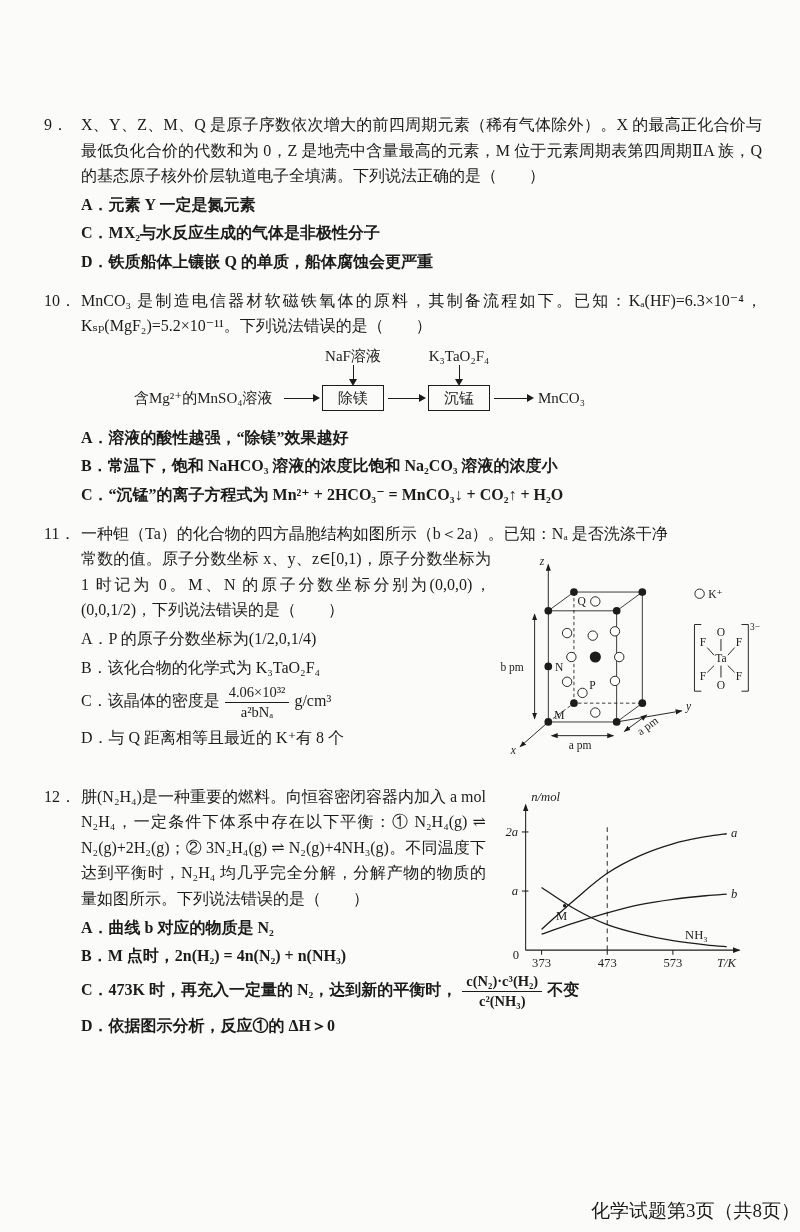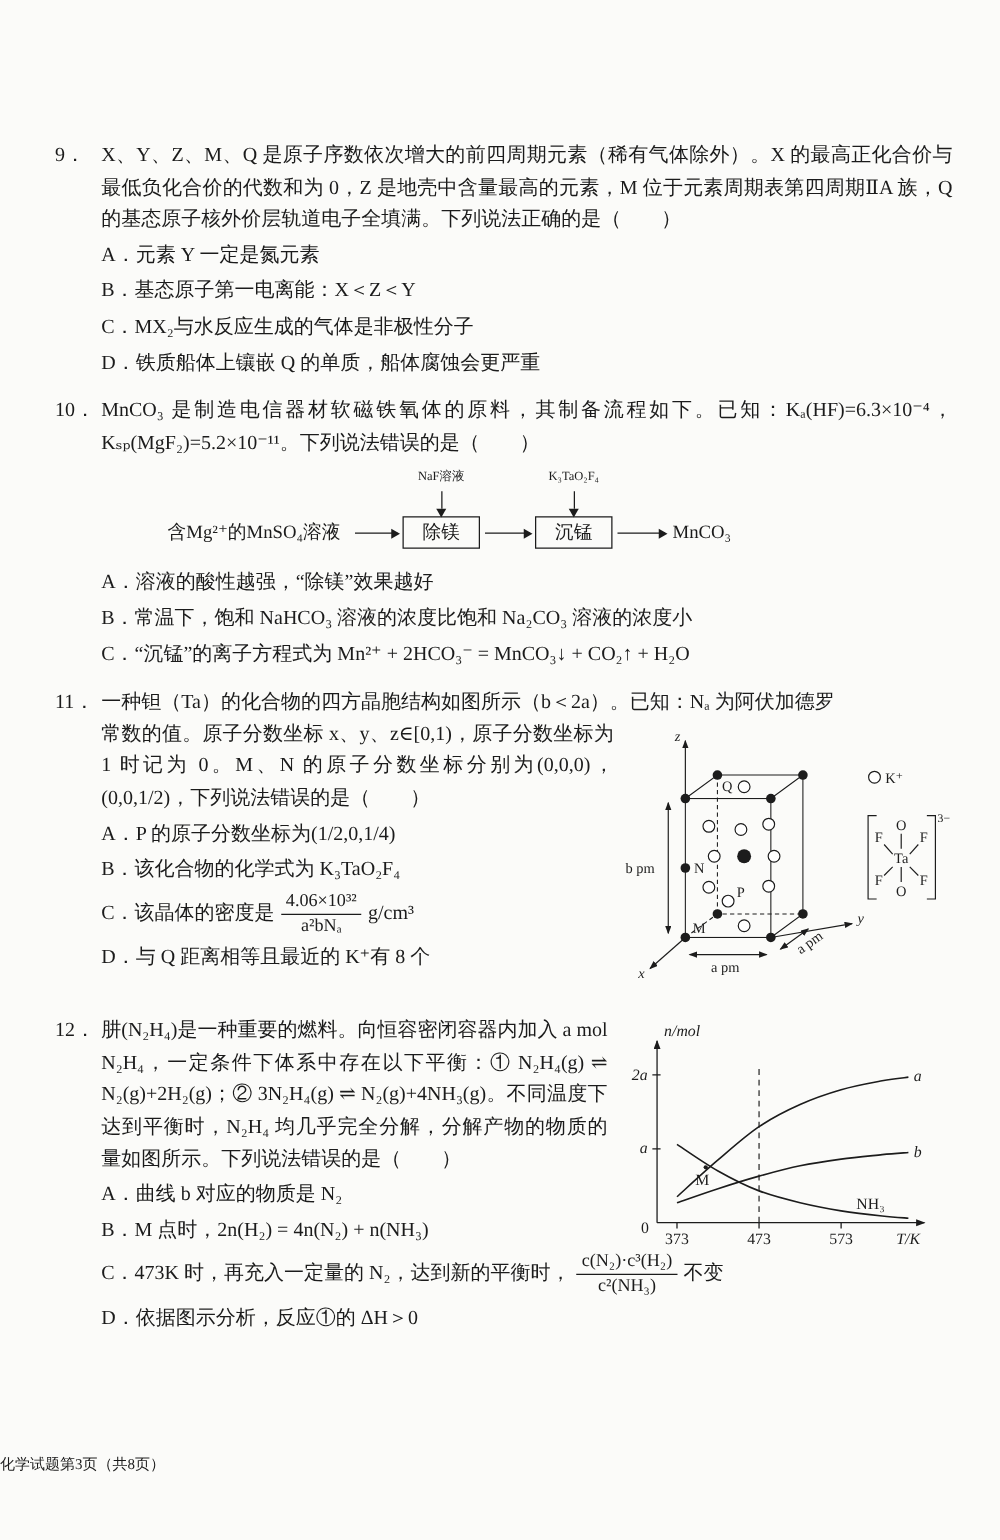--- a/index.html
+++ b/index.html
@@ -8,30 +8,30 @@
     width: 800px; height: 1232px;
     background: #fbfbf9; color: #1b1b1b;
     font-family: "Liberation Serif", "DejaVu Serif", serif;
     font-size: 16px; line-height: 1.6;
   }
   .page { position: relative; width: 800px; height: 1232px; padding: 112px 38px 0 44px; overflow: hidden; }
   .question { margin-bottom: 13px; position: relative; }
   .stem { text-align: justify; }
   .hang { padding-left: 37px; text-indent: -37px; }
   .qnum { display: inline-block; width: 37px; text-indent: 0; }
-  .opt { margin-left: 37px; margin-top: 3px; }
+  .opt { margin-left: 37px; margin-top: 3px; font-weight: bold; }
   .optn { margin-top: 3px; }
   .narrow { margin-left: 37px; }
   .frac { display: inline-block; vertical-align: middle; text-align: center; font-size: 14.5px; line-height: 1.3; margin: 0 5px; }
   .frac .num { display: block; padding: 0 4px; }
   .frac .den { display: block; border-top: 1px solid #1b1b1b; padding: 0 4px; }
   
   .flow { position: relative; height: 72px; margin: 8px 0 6px 90px; font-size: 15px; line-height: 1.3; }
   .flow-text { position: absolute; white-space: nowrap; }
-  .reagent { top: 0; text-align: center; font-size: 10px; }
+  .reagent { top: 0; text-align: center; font-size: 15px; }
   .flow-box { position: absolute; top: 38px; width: 62px; height: 26px; line-height: 24px; text-align: center; border: 1.3px solid #1c1c1c; font-size: 15px; }
   .harrow { position: absolute; height: 0; border-top: 1.3px solid #1c1c1c; }
   .harrow::after { content: ""; position: absolute; right: -2px; top: -4.6px; width: 0; height: 0;
     border-left: 7px solid #1c1c1c; border-top: 4px solid transparent; border-bottom: 4px solid transparent; }
   .varrow { position: absolute; width: 0; height: 14px; border-left: 1.3px solid #1c1c1c; }
   .varrow::after { content: ""; position: absolute; left: -4.6px; bottom: -7px; width: 0; height: 0;
     border-top: 7px solid #1c1c1c; border-left: 4px solid transparent; border-right: 4px solid transparent; }
   
   .figure { position: absolute; }
   .figsvg text { font-family: "Liberation Serif", "DejaVu Serif", serif; font-size: 13px; fill: #1c1c1c; }
@@ -40,31 +40,30 @@
   .figsvg .end { text-anchor: end; }
   .figsvg .it  { font-style: italic; }
   .edge rect, .edge path { fill: none; stroke: #1c1c1c; stroke-width: 1; }
   .dashed { stroke-dasharray: 4 3; }
   .axis { stroke: #1c1c1c; stroke-width: 1.1; fill: none; }
   .dark { fill: #1c1c1c; }
   .open { fill: #ffffff; stroke: #1c1c1c; stroke-width: 1.1; }
   .curve { fill: none; stroke: #1c1c1c; stroke-width: 1.4; }
   .dashedln { stroke: #1c1c1c; stroke-width: 1; stroke-dasharray: 5 4; }
   .mdot { fill: #1c1c1c; }
-  .footer { position: absolute; left: 0; right: 0; top: 1162px; text-align: left; font-size: 12px; }
+  .footer { position: absolute; left: 0; right: 0; top: 1196px; text-align: right; font-size: 19px; }
 </style>
 </head>
 <body>
 
 <div class="page">
 
   <section class="question">
     <div class="stem hang"><span class="qnum">9．</span><span>X、Y、Z、M、Q 是原子序数依次增大的前四周期元素（稀有气体除外）。X 的最高正化合价与最低负化合价的代数和为 0，Z 是地壳中含量最高的元素，M 位于元素周期表第四周期ⅡA 族，Q 的基态原子核外价层轨道电子全填满。下列说法正确的是（　　）</span></div>
     <div class="opt">A．元素 Y 一定是氮元素</div>
-    <div class="opt">B．基态原子第一电离能：X＜Z＜Y</div>
     <div class="opt">C．MX₂与水反应生成的气体是非极性分子</div>
     <div class="opt">D．铁质船体上镶嵌 Q 的单质，船体腐蚀会更严重</div>
   </section>
 
   <section class="question">
     <div class="stem hang"><span class="qnum">10．</span><span>MnCO₃ 是制造电信器材软磁铁氧体的原料，其制备流程如下。已知：Kₐ(HF)=6.3×10⁻⁴，Kₛₚ(MgF₂)=5.2×10⁻¹¹。下列说法错误的是（　　）</span></div>
 
     <div class="flow">
       <span class="flow-text reagent" style="left:188px; width:62px;">NaF溶液</span>
       <span class="flow-text reagent" style="left:277px; width:96px;">K₃TaO₂F₄</span>
@@ -78,21 +77,21 @@
       <span class="harrow" style="left:360px; top:51px; width:38px;"></span>
       <span class="flow-text" style="left:404px; top:42px;">MnCO₃</span>
     </div>
 
     <div class="opt">A．溶液的酸性越强，“除镁”效果越好</div>
     <div class="opt">B．常温下，饱和 NaHCO₃ 溶液的浓度比饱和 Na₂CO₃ 溶液的浓度小</div>
     <div class="opt">C．“沉锰”的离子方程式为 Mn²⁺ + 2HCO₃⁻ = MnCO₃↓ + CO₂↑ + H₂O</div>
   </section>
 
   <section class="question" style="min-height:250px;">
-    <div class="stem hang"><span class="qnum">11．</span><span>一种钽（Ta）的化合物的四方晶胞结构如图所示（b＜2a）。已知：Nₐ 为阿伏加德罗</span></div>
+    <div class="stem hang"><span class="qnum">11．</span><span>一种钽（Ta）的化合物的四方晶胞结构如图所示（b＜2a）。已知：Nₐ 是否洗涤干净</span></div>
     <div class="narrow" style="width:410px;">
       <div class="stem">常数的值。原子分数坐标 x、y、z∈[0,1)，原子分数坐标为 1 时记为 0。M、N 的原子分数坐标分别为(0,0,0)，(0,0,1/2)，下列说法错误的是（　　）</div>
       <div class="optn">A．P 的原子分数坐标为(1/2,0,1/4)</div>
       <div class="optn">B．该化合物的化学式为 K₃TaO₂F₄</div>
       <div class="optn">
         <span>C．该晶体的密度是</span><span class="frac"><span class="num">4.06×10³²</span><span class="den">a²bNₐ</span></span><span>g/cm³</span>
       </div>
       <div class="optn">D．与 Q 距离相等且最近的 K⁺有 8 个</div>
     </div>
 

